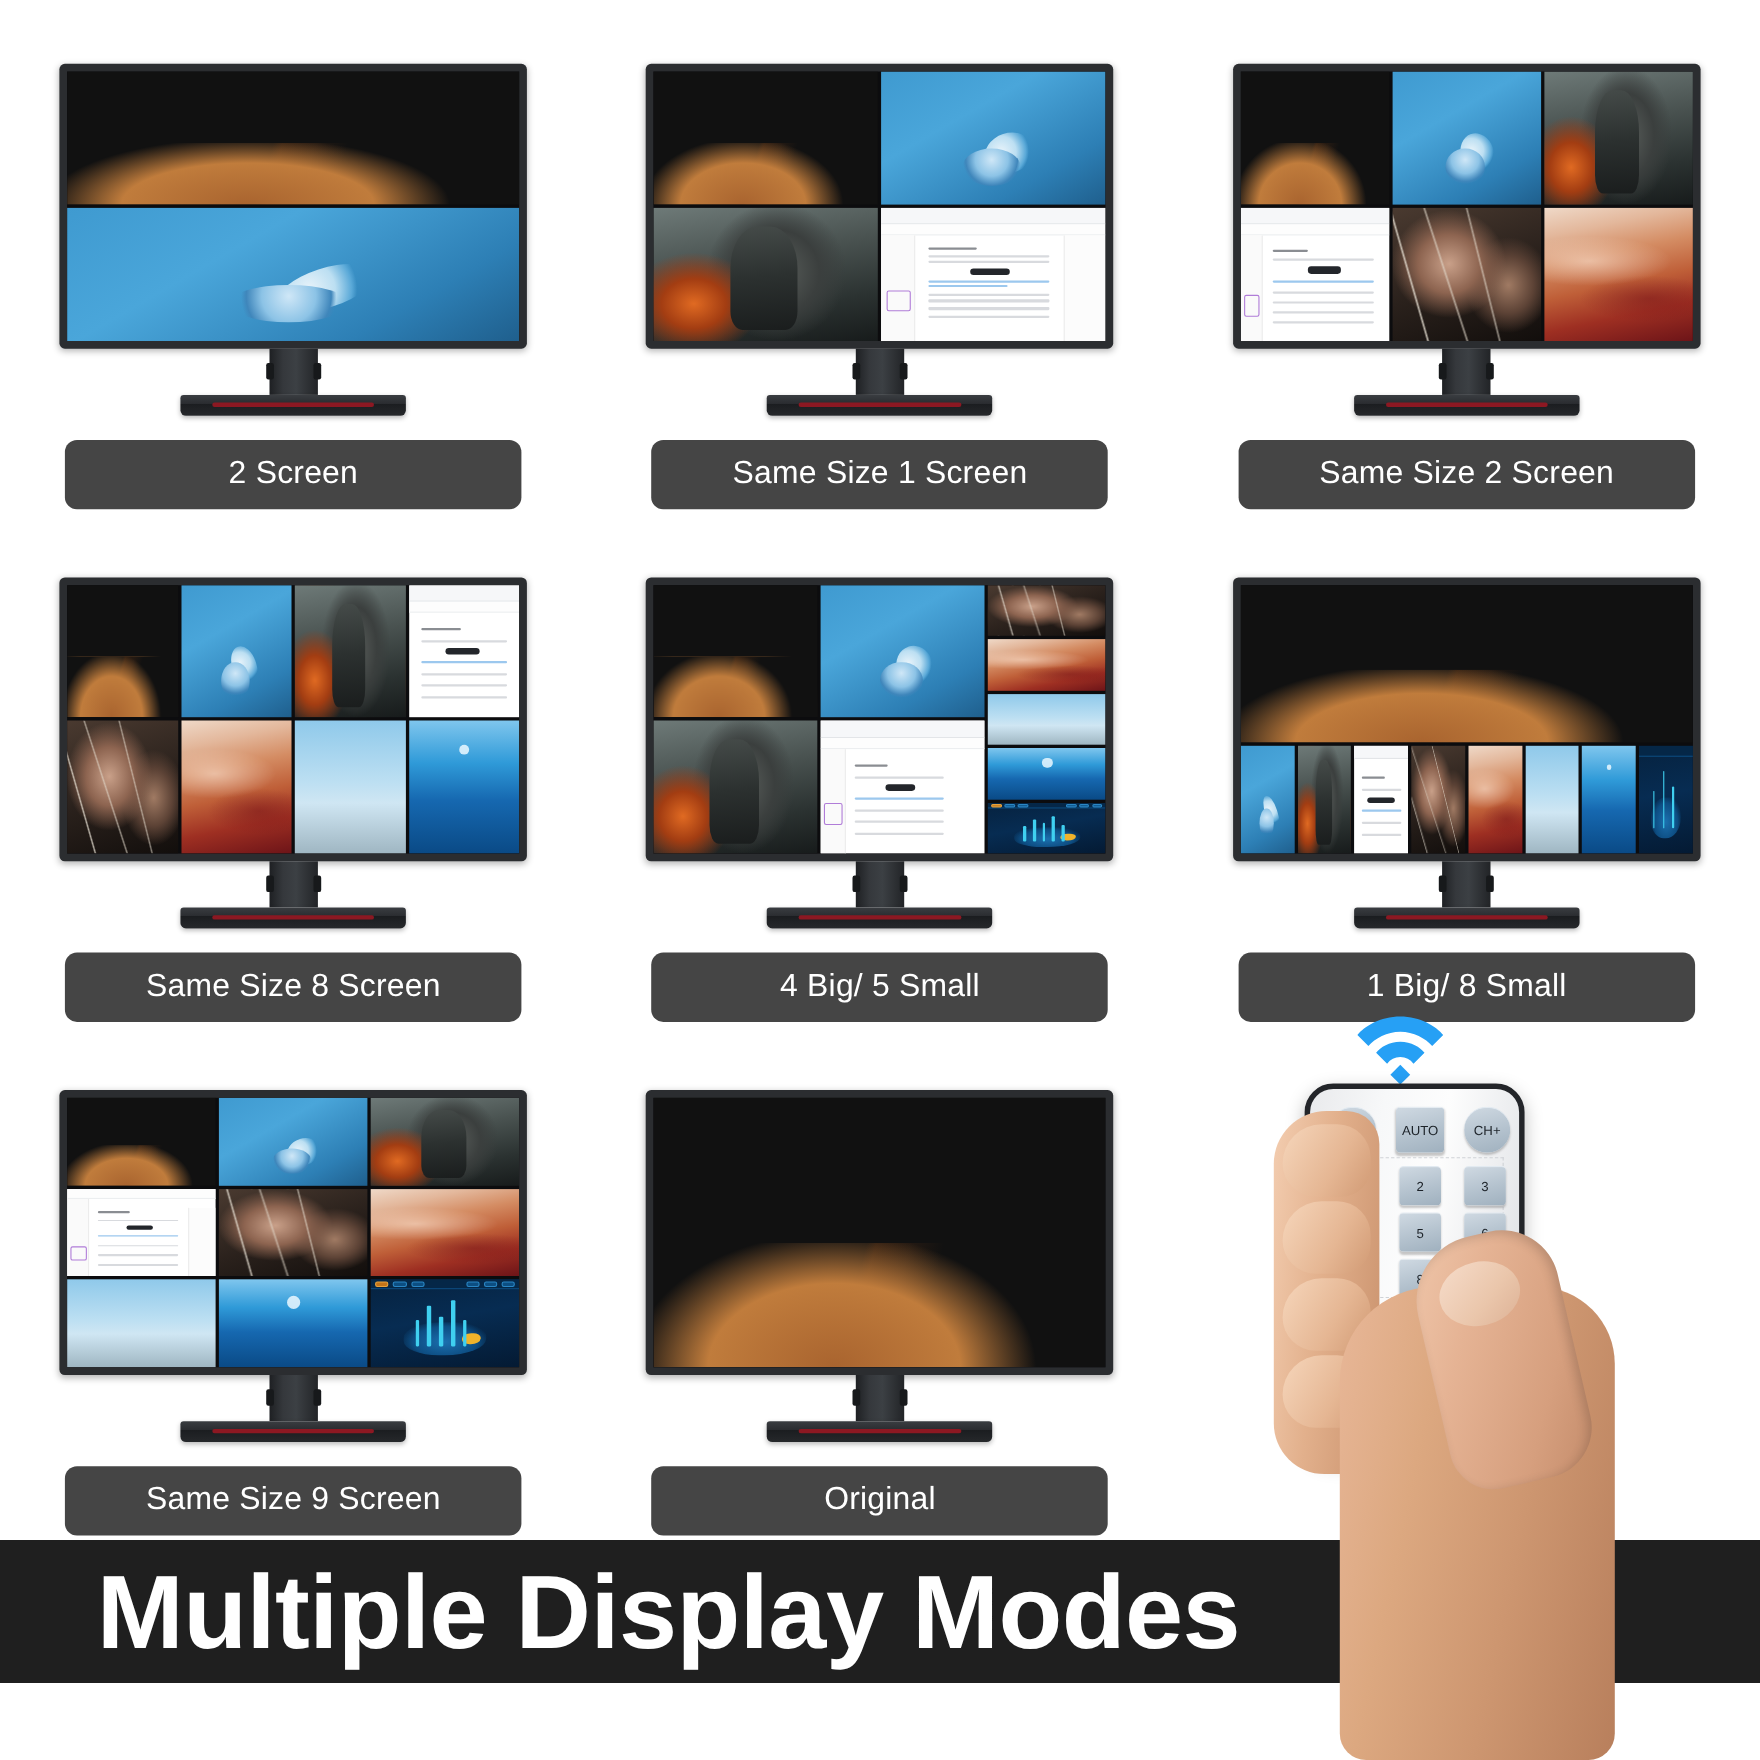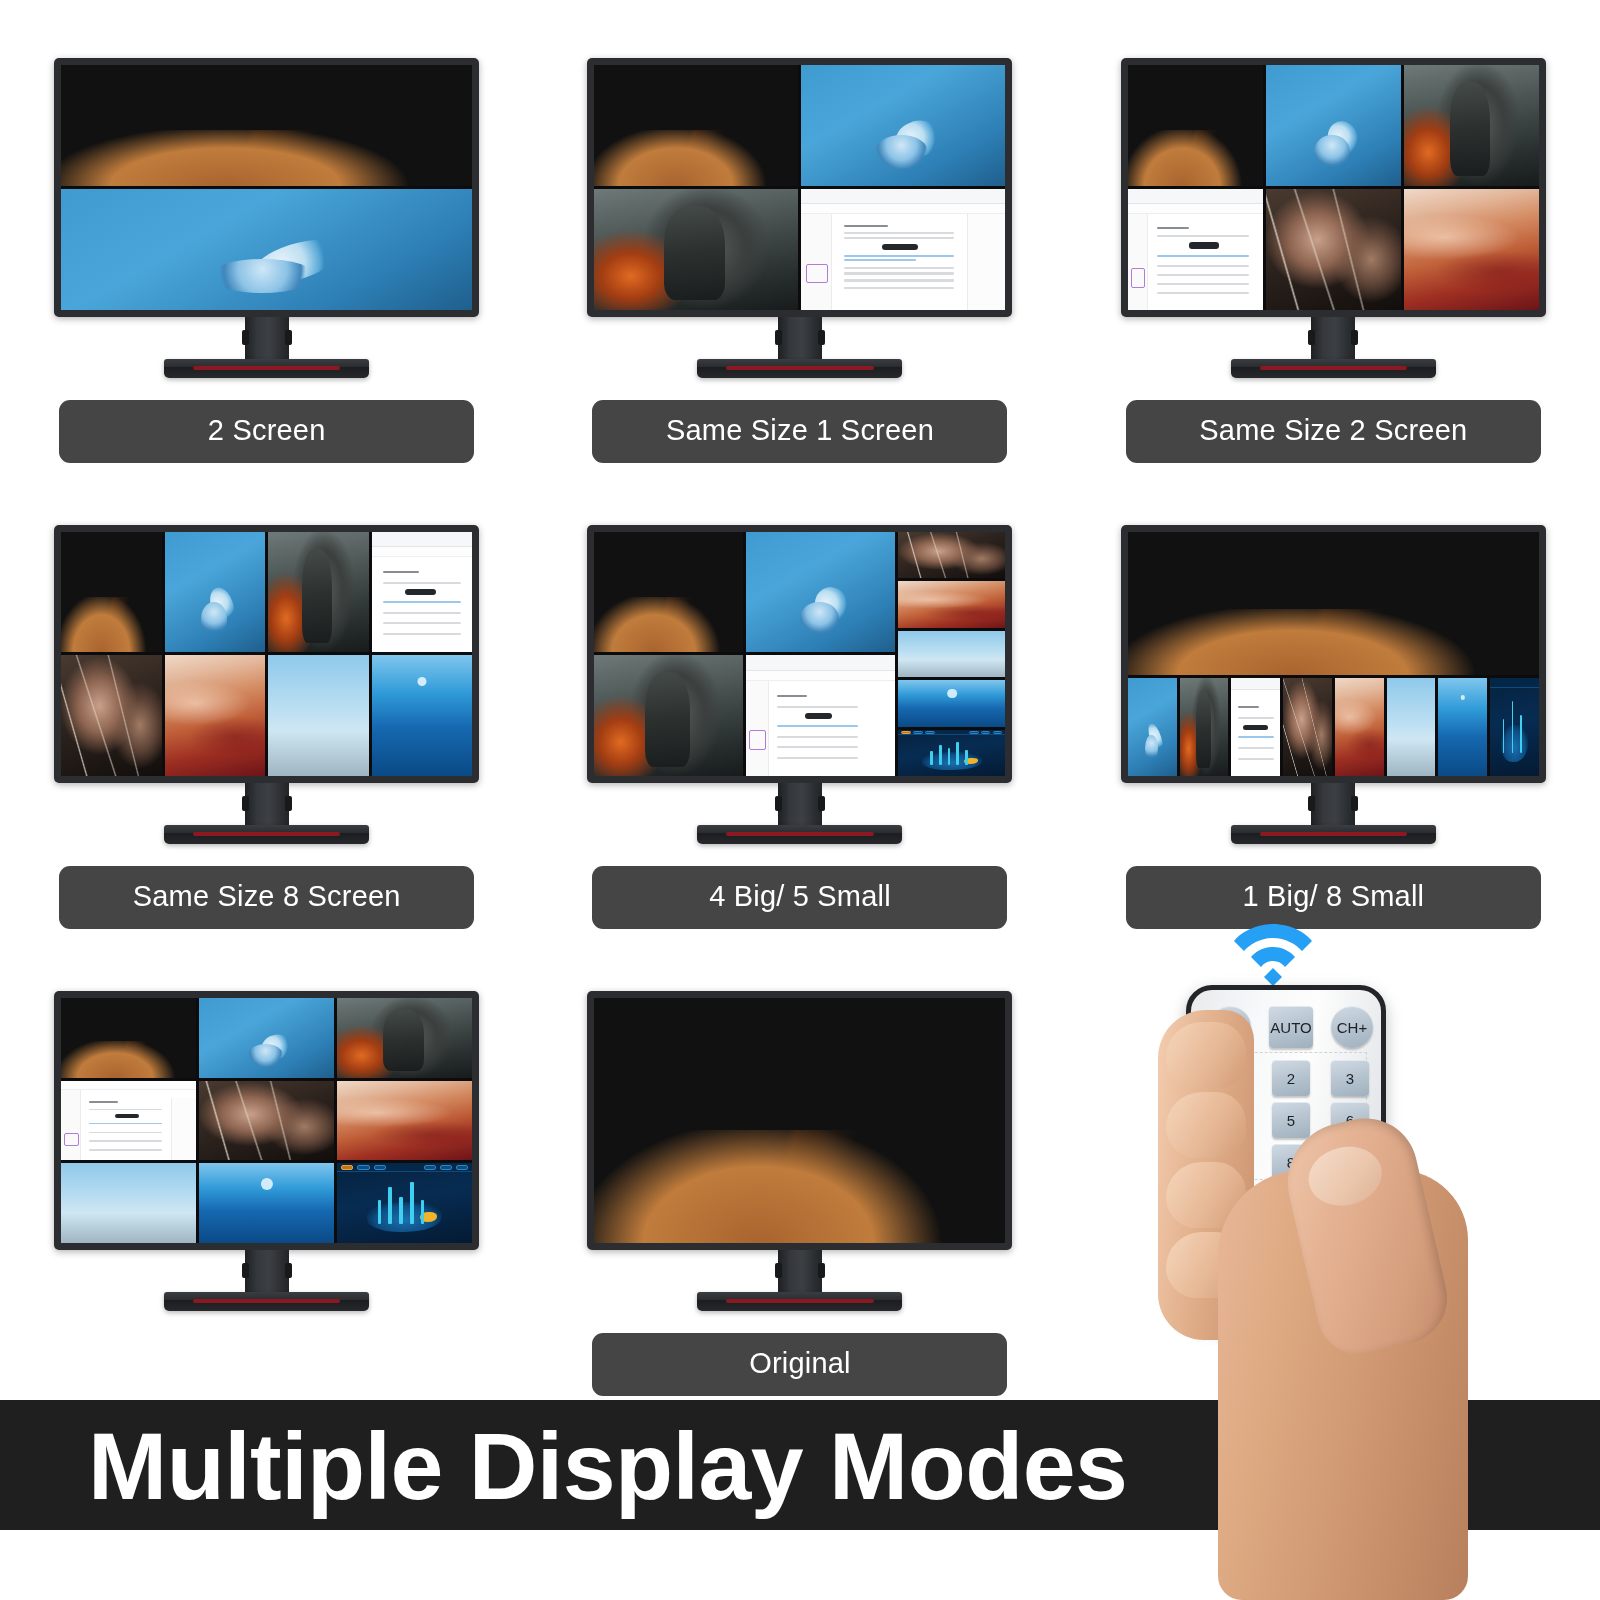--- a/index.html
+++ b/index.html
@@ -226,25 +226,25 @@
   .keypad-outline {
     position: absolute; left: 14px; right: 14px; top: 62px; height: 128px;
     border: 1px dashed #cfd2d6;
   }
   .btn {
     position: absolute;
     background: linear-gradient(165deg,#cfd9e2 0%, #b4c2ce 55%, #9fb0be 100%);
     border-radius: 4px;
     color: #1c2228;
     display: flex; align-items: center; justify-content: center;
-    font-size: 15px;
+    font-size: 12px;
     box-shadow: 0 2px 2px rgba(0,0,0,0.22);
     border-top: 1px solid #e2eaf1;
   }
-  .btn.round { border-radius: 50%; font-size: 15px; }
+  .btn.round { border-radius: 50%; font-size: 12px; }
   .btn.mode  { font-size: 8px; letter-spacing: -0.2px; }
 
   .thumb {
     position: absolute; left: 1300px; top: 1120px;
     width: 132px; height: 230px;
     background: linear-gradient(118deg,#f0c7ab 0%, #e5b394 32%, #d69f7e 72%, #c38b6a 100%);
     border-radius: 60px 52px 46px 40px;
     transform: rotate(-13deg);
     box-shadow: -4px 2px 10px rgba(0,0,0,0.16) inset;
     z-index: 6;
@@ -545,20 +545,21 @@
             <div class="bar" style="left:38%;height:46%"></div>
             <div class="bar" style="left:46%;height:34%"></div>
             <div class="bar" style="left:54%;height:52%"></div>
             <div class="bar" style="left:62%;height:30%"></div>
           </div>
         </div>
       </div>
       <div class="neck"></div>
       <div class="base"></div>
     </div>
+    <div class="mode-label">Same Size 9 Screen</div>
   </div>
 
   <div class="mode-card">
     <div class="monitor">
       <div class="bezel">
         <div class="screen" style="grid-template-columns:1fr; grid-template-rows:1fr;">
           <div class="tile art-desert"></div>
         </div>
       </div>
       <div class="neck"></div>

